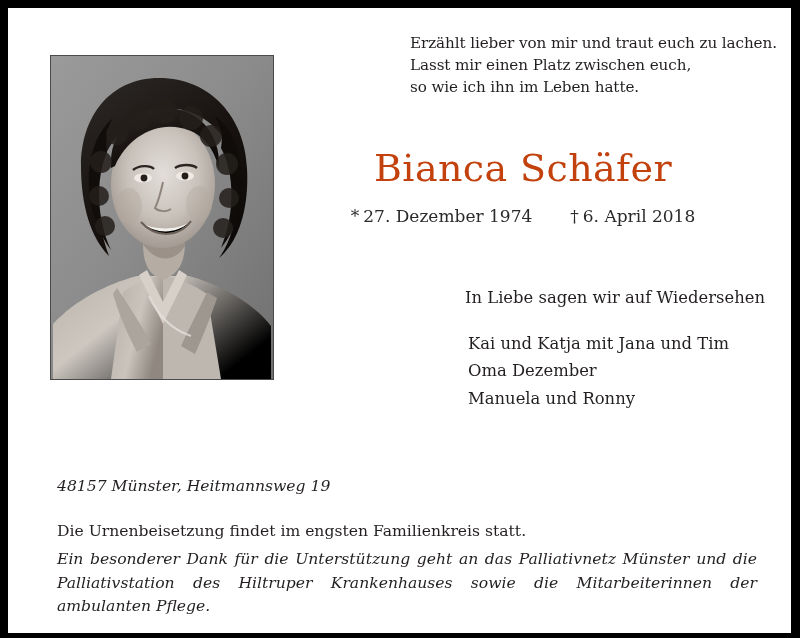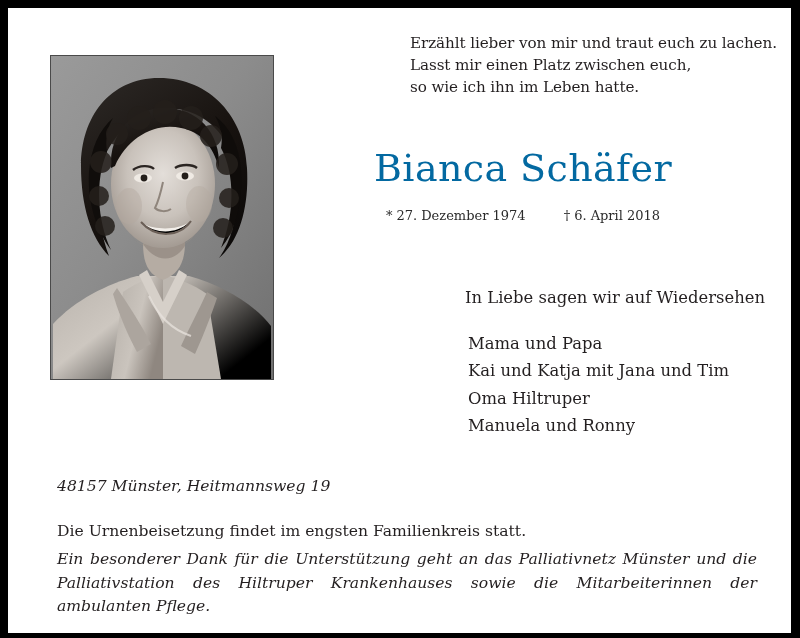--- a/index.html
+++ b/index.html
@@ -60,38 +60,38 @@
   }
   .poem div { letter-spacing: -0.1px; }
 
   
   .name {
     position: absolute;
     left: 290px;
     top: 138px;
     width: 450px;
     text-align: center;
-    color: #0369a1;
+    color: #c2410c;
     font-family: "DejaVu Serif", "Liberation Serif", serif;
     font-weight: 400;
     font-size: 38px;
     line-height: 44px;
     letter-spacing: 0.4px;
   }
 
   
   .dates {
     position: absolute;
     left: 290px;
     top: 197px;
     width: 450px;
     text-align: center;
     color: #2a2a2a;
     font-family: "DejaVu Serif", "Liberation Serif", serif;
-    font-size: 13px;
+    font-size: 17px;
     line-height: 22px;
   }
   .dates .birth { margin-right: 38px; }
   .dates .sym { margin-right: 4px; }
 
   
   .mourners {
     position: absolute;
     left: 457px;
     top: 276px;
@@ -242,23 +242,22 @@
     </div>
 
     <div class="name">Bianca Schäfer</div>
 
     <div class="dates">
       <span class="birth"><span class="sym">*</span><span>27. Dezember 1974</span></span><span class="death"><span class="sym">†</span><span>6. April 2018</span></span>
     </div>
 
     <div class="mourners">
       <div class="lead">In Liebe sagen wir auf Wiedersehen</div>
-      <div class="who">Mama und Papa</div>
       <div class="who">Kai und Katja mit Jana und Tim</div>
-      <div class="who">Oma Hiltruper</div>
+      <div class="who">Oma Dezember</div>
       <div class="who">Manuela und Ronny</div>
     </div>
 
     <div class="address">48157 Münster, Heitmannsweg 19</div>
 
     <div class="note1">Die Urnenbeisetzung findet im engsten Familienkreis statt.</div>
     <div class="note2">Ein besonderer Dank für die Unterstützung geht an das Palliativnetz Münster und die Palliativstation des Hiltruper Krankenhauses sowie die Mitarbeiterinnen der ambulanten Pflege.</div>
 
   </div>
 </div>

